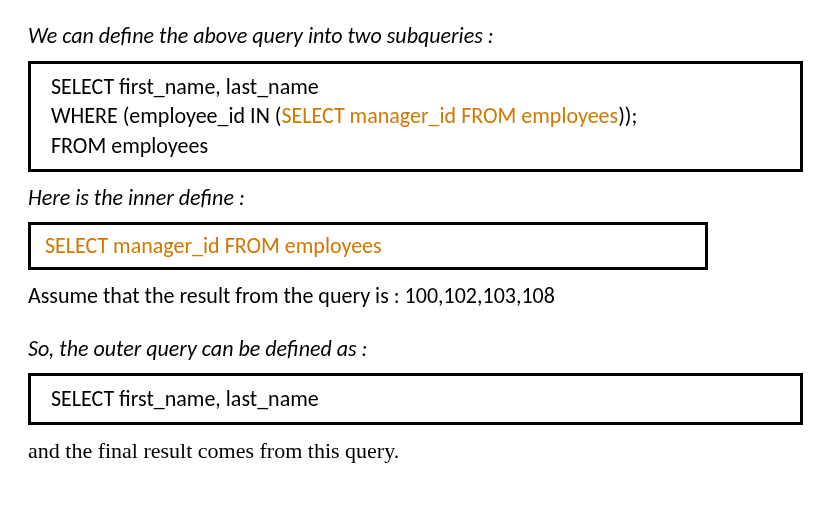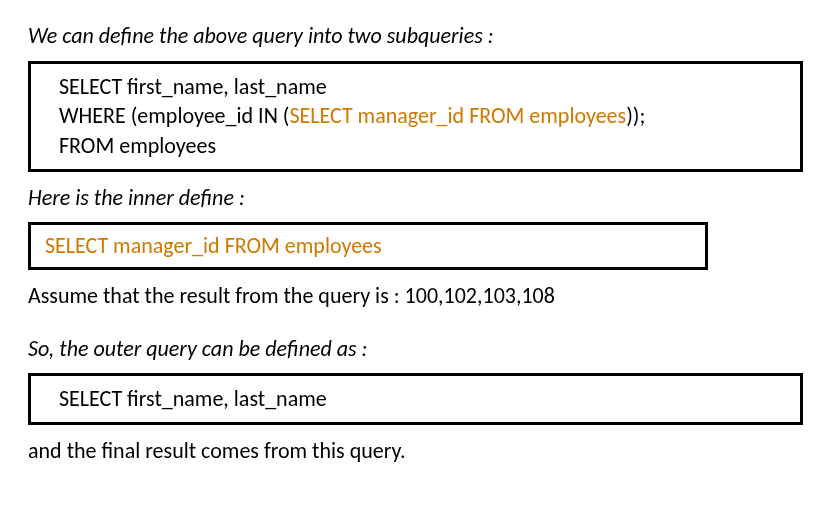--- a/index.html
+++ b/index.html
@@ -13,37 +13,38 @@
     width: 831px;
     line-height: 1.3;
   }
   .intro-italic {
     font-style: italic;
     font-weight: 500;
     margin-bottom: 10px;
   }
   .code-box {
     border: 3px solid #000;
-    padding: 8px 14px 8px 28px;
+    padding: 8px 14px 8px 20px;
     margin-bottom: 12px;
     font-weight: 500;
     line-height: 1.35;
   }
   .code-box.narrow {
     width: 680px;
     padding: 6px 14px;
   }
   .orange { color: #d07800; }
   .plain-line {
     font-weight: 500;
     margin-bottom: 24px;
   }
   .final-line {
     font-weight: 500;
     margin-top: 4px;
+    font-family: Liberation Serif, serif;
   }
 </style>
 </head>
 <body>
 
 <div class="intro-italic">We can define the above query into two subqueries :</div>
 
 <div class="code-box">
   <div>SELECT first_name, last_name</div>
   <div>

